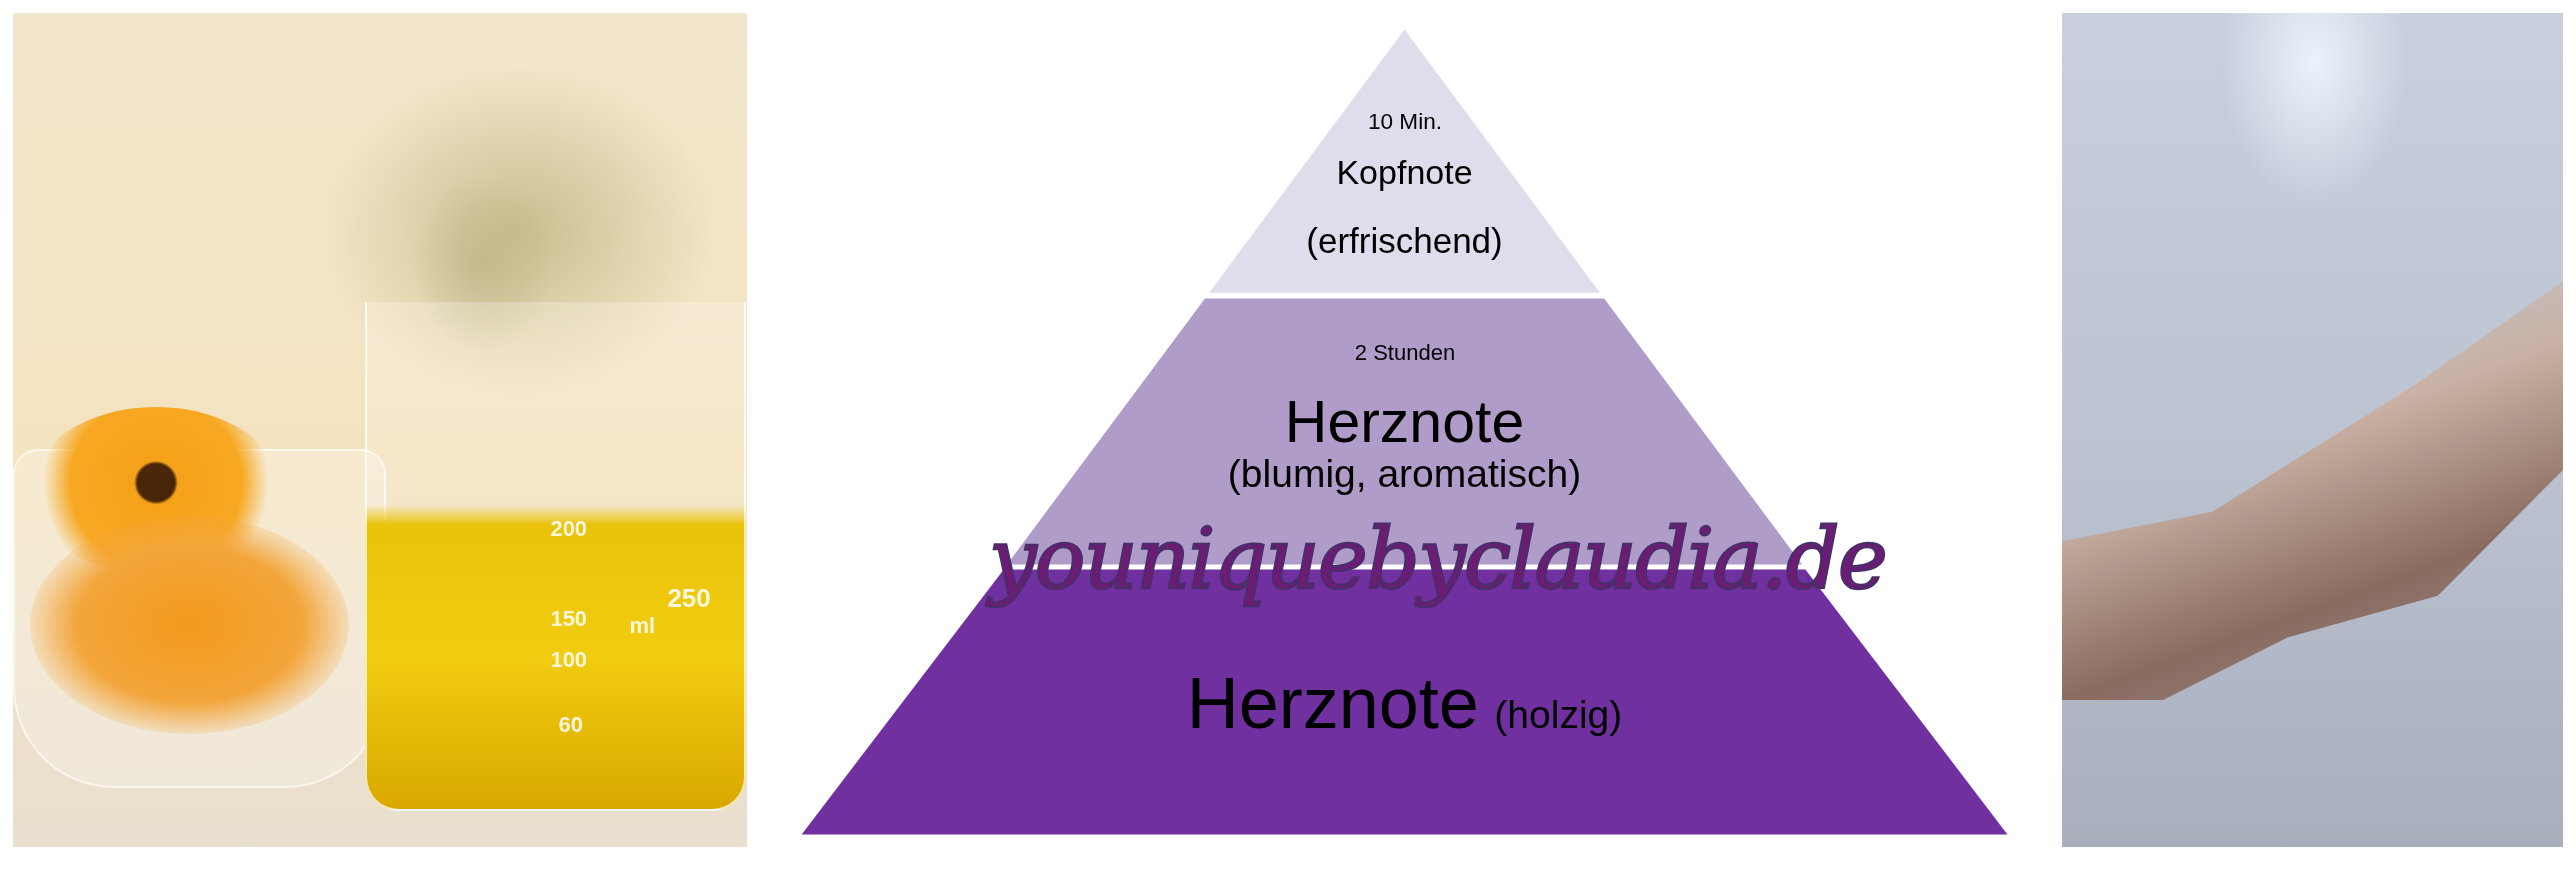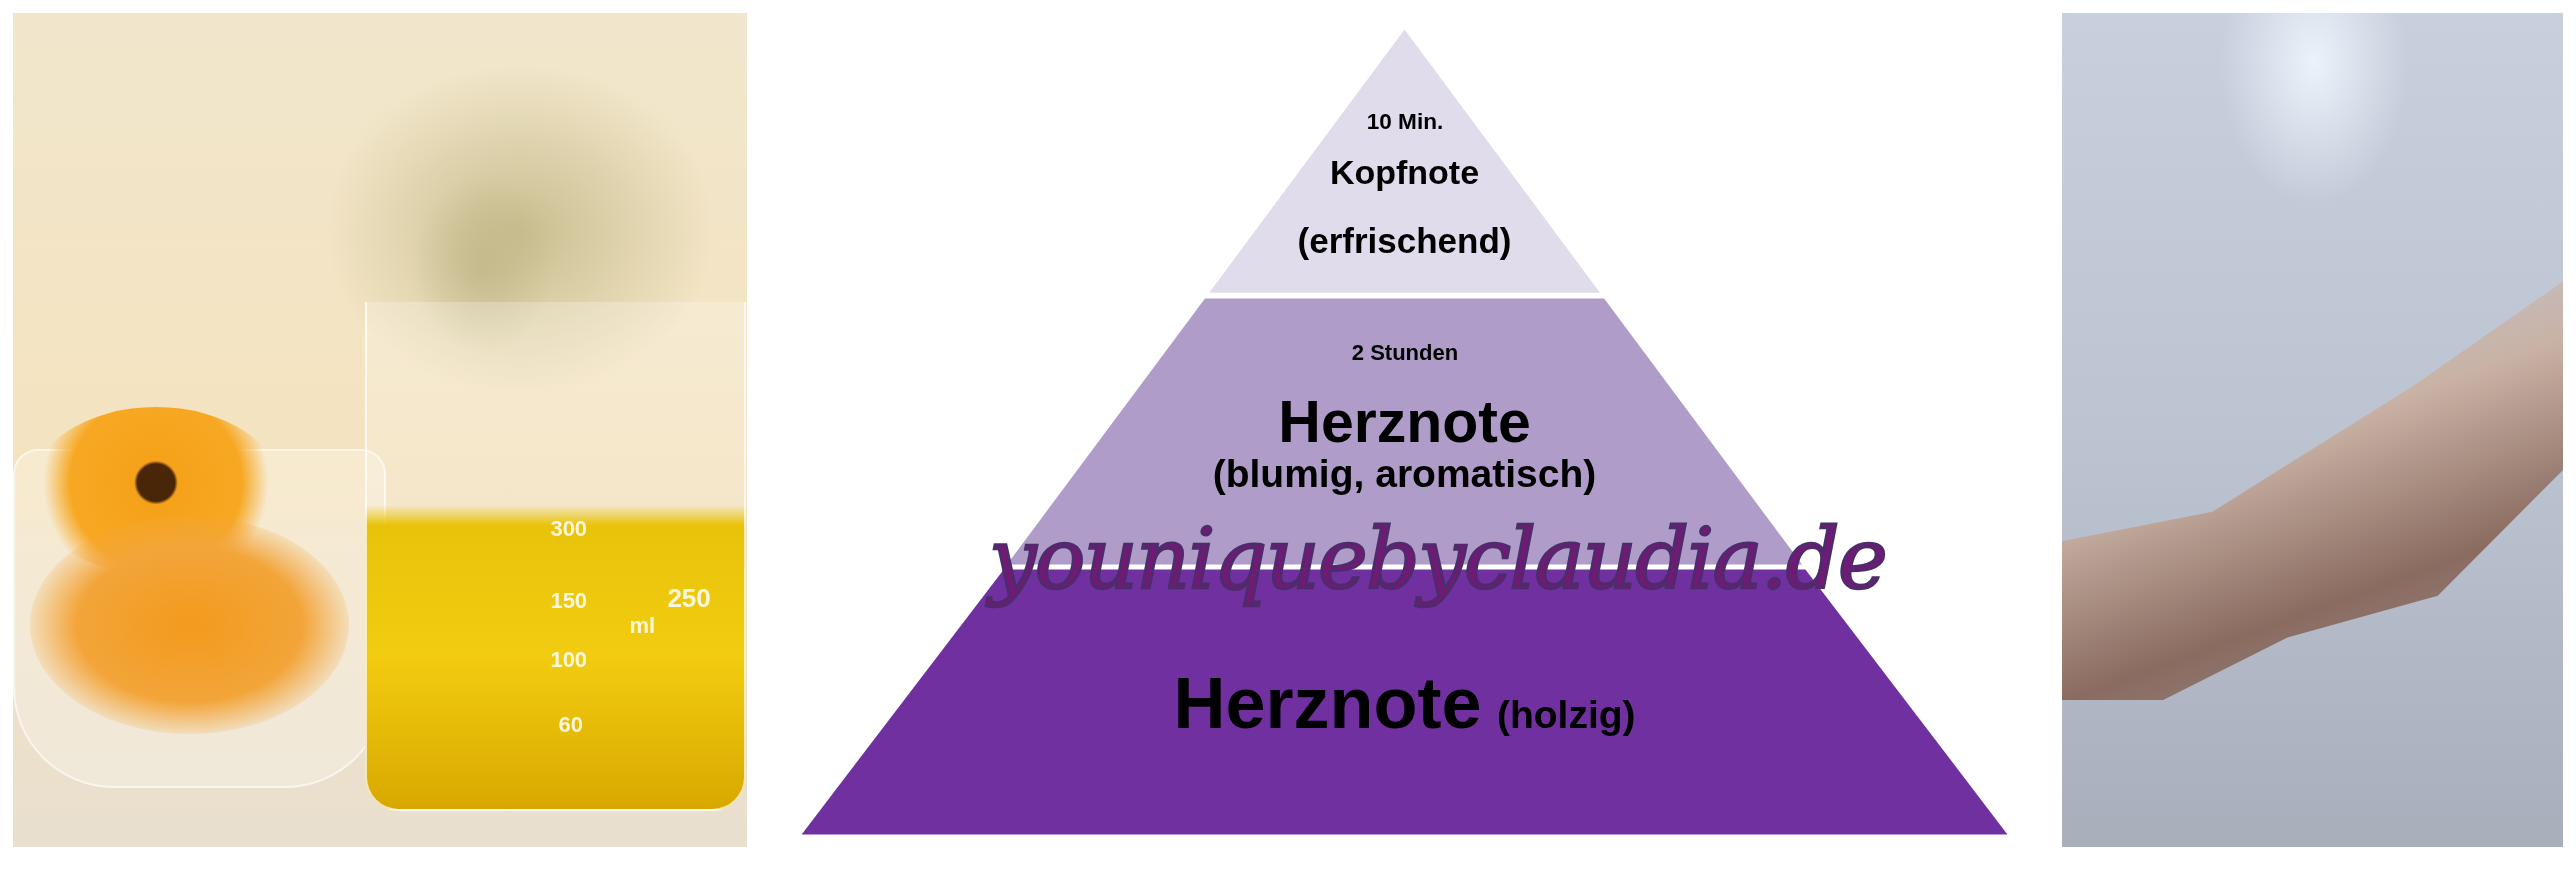--- a/index.html
+++ b/index.html
@@ -22,36 +22,36 @@
     border:2.5px solid rgba(255,255,255,0.6); }
   .flower { position:absolute; border-radius:50%; }
   .greens { position:absolute; left:310px; top:50px; width:394px; height:335px; border-radius:50%;
     background:radial-gradient(ellipse at center, rgba(190,180,130,0.8), rgba(190,180,130,0) 70%); }
   .hand { position:absolute; left:0; top:268px; width:501px; height:419px;
     background:linear-gradient(160deg, rgba(120,95,85,0) 10%, #c9b2a5 40%, #8a6b60 70%, rgba(120,95,85,0.4) 100%);
     clip-path:polygon(0 62%, 30% 55%, 50% 40%, 70% 25%, 100% 0, 100% 45%, 75% 75%, 45% 85%, 20% 100%, 0 100%); }
   .scale-label { position:absolute; color:rgba(255,255,255,0.85); font-size:22px; font-weight:bold; }
 
   #pyramid { position:absolute; left:0; top:0; width:2576px; height:873px; }
-  .tier-text { position:absolute; text-align:center; color:#000;font-weight:bold; }
+  .tier-text { position:absolute; text-align:center; color:#000; }
   .watermark { position:absolute; left:989px; top:510px; width:755px; text-align:center;
     font-family:"DejaVu Serif", serif; font-style:italic; font-size:84px; color:#701a75;
     -webkit-text-stroke:2.5px #4b2d6b; letter-spacing:-1.7px; }
 </style>
 </head>
 <body>
 
 <div class="photo" id="photo-left">
   <div class="greens"></div>
   <div class="bowl"></div>
   <div class="flower" style="left:17px;top:394px;width:252px;height:168px;background:radial-gradient(circle at 50% 45%, #4a2608 0 12%, #f5a21a 14%, #f7a823 55%, rgba(247,168,35,0) 72%);"></div>
   <div class="flower" style="left:17px;top:503px;width:319px;height:218px;background:radial-gradient(ellipse at center, #f29a1c 0%, #f3a53a 50%, rgba(243,165,58,0) 75%);"></div>
   <div class="beaker"></div>
-  <span class="scale-label" style="left:537px;top:503px;">300</span>
-  <span class="scale-label" style="left:537px;top:575px;">150</span>
+  <span class="scale-label" style="left:537px;top:503px;">200</span>
+  <span class="scale-label" style="left:537px;top:593px;">150</span>
   <span class="scale-label" style="left:537px;top:634px;">100</span>
   <span class="scale-label" style="left:545px;top:699px;">60</span>
   <span class="scale-label" style="left:608px;top:570px;font-size:26px;margin-left:46px;">250</span>
   <span class="scale-label" style="left:616px;top:600px;">ml</span>
 </div>
 
 <svg id="pyramid" viewBox="0 0 3072 1041" xmlns="http://www.w3.org/2000/svg">
   <polygon points="1675,35 1908,349 1442,349" fill="#e0dcec"></polygon>
   <polygon points="1437,356 1913,356 2149,673 1201,673" fill="#b09cc8"></polygon>
   <polygon points="1197,679 2153,679 2394,995 956,995" fill="#7030a0"></polygon>

